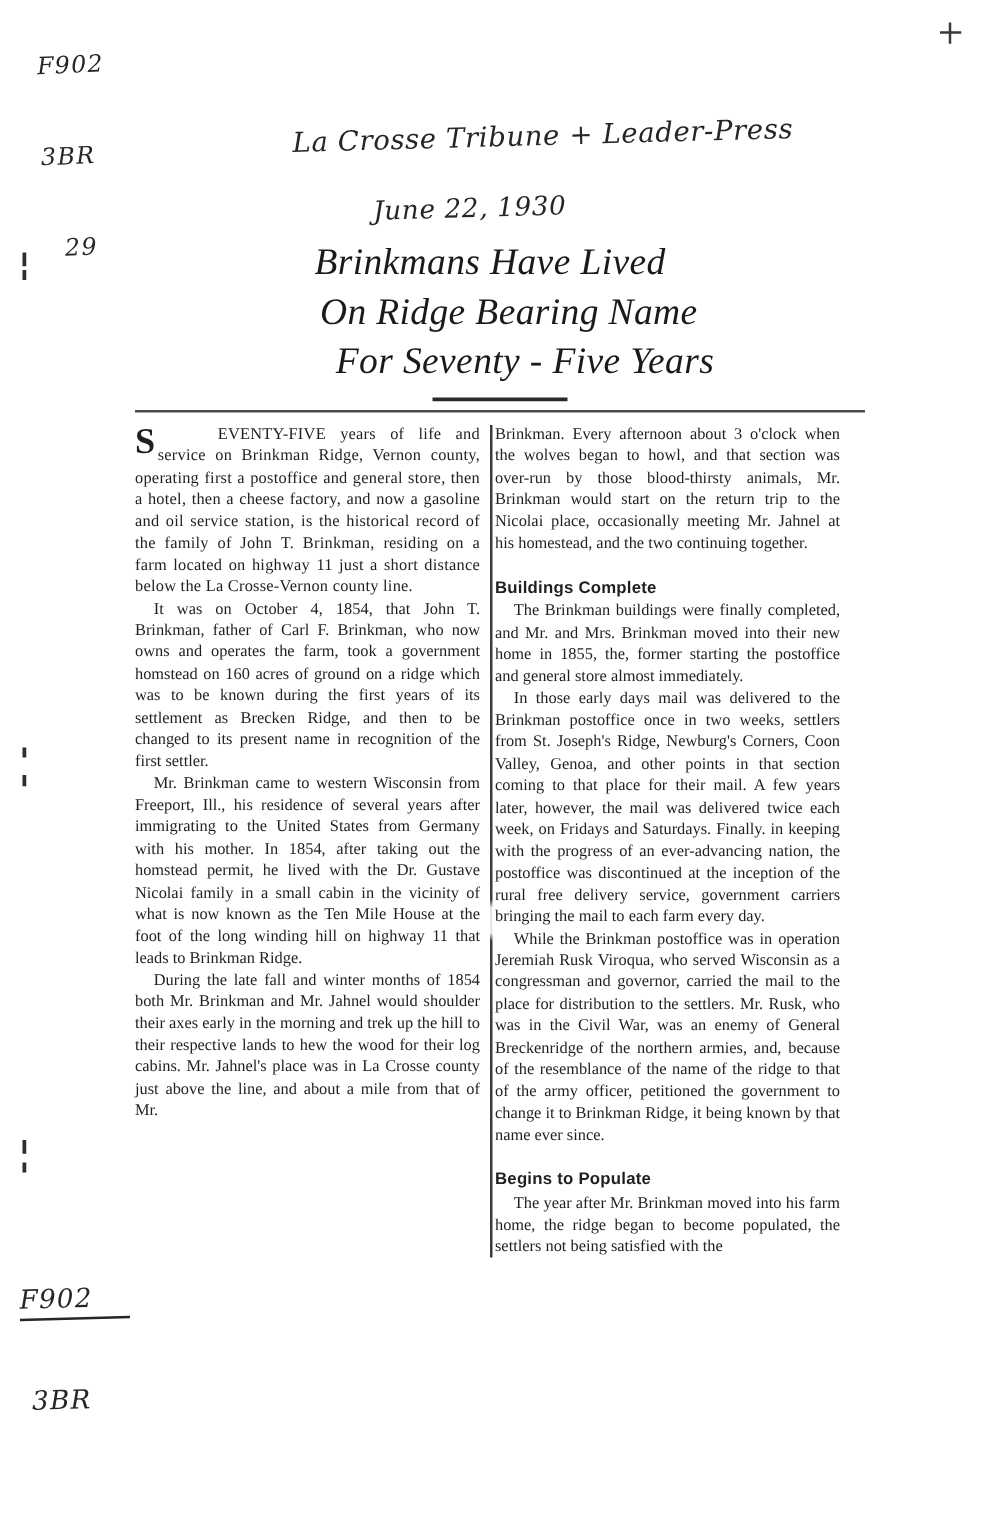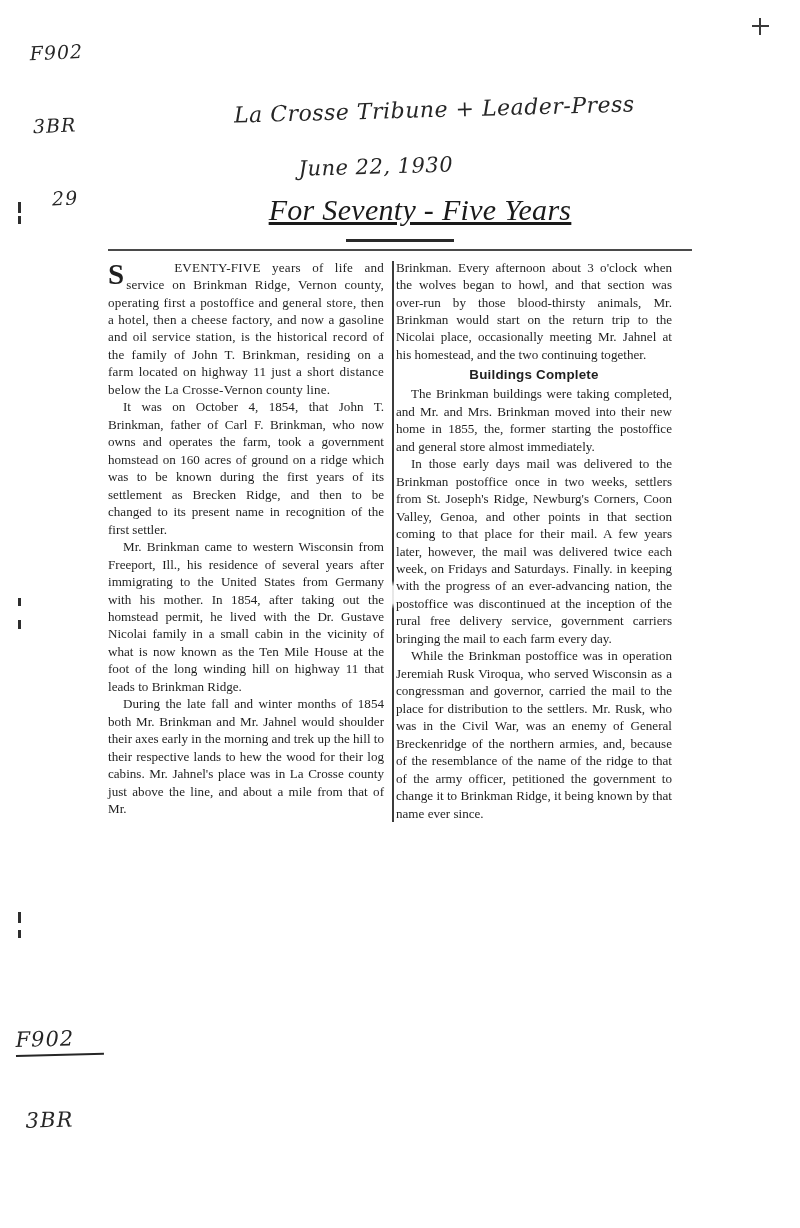--- a/index.html
+++ b/index.html
@@ -114,21 +114,21 @@
     font-weight: 400;
     font-size: 30px;
     line-height: 1.32;
     letter-spacing: 0.3px;
     margin: 0;
     padding: 0 0 0 0;
   }
   #headline .hl-line { display: block; white-space: nowrap; }
   #headline .hl-line.l1 { margin-left: -16px; }
   #headline .hl-line.l2 { margin-left: 14px; }
-  #headline .hl-line.l3 { margin-left: 40px; text-decoration: underline; }
+  #headline .hl-line.l3 { margin-left: 40px; }
 
   #headline-rule {
     width: 108px;
     height: 3px;
     background: #2a2a2a;
     margin: 9px auto 0 auto;
   }
 
   #top-rule {
     width: 100%;
@@ -175,26 +175,25 @@
     float: left;
     font-size: 29px;
     line-height: 0.84;
     font-weight: 700;
     padding: 2px 2px 0 0;
     margin-top: 1px;
   }
   .smallcaps-lead { letter-spacing: 0.2px; margin-left: 48px; }
 
   .subhead {
-    text-align: center;
     font-family: "Liberation Sans", sans-serif;
     font-weight: 700;
     font-size: 13.4px;
     letter-spacing: 0.2px;
-    margin: 3px 0 1px 0;
+    margin: 18px 0 1px 0;
   }
 
   
   .column { color: #1f1f1f; }
 </style>
 </head>
 <body>
 
 <div class="handwriting" id="accession-top">
   <span>F902</span>
@@ -219,20 +218,22 @@
 <div class="margin-tick" style="top:930px; height:8px;"></div>
 
 <div class="handwriting" id="accession-bottom">
   <span class="num">F902</span>
   <span class="cls">3BR</span>
 </div>
 
 <div id="clipping">
 
   <h1 id="headline">
+    <span class="hl-line l1">Brinkmans Have Lived</span>
+    <span class="hl-line l2">On Ridge Bearing Name</span>
     <span class="hl-line l3">For Seventy - Five Years</span>
   </h1>
 
   <div id="headline-rule"></div>
   <div id="top-rule"></div>
 
   <div id="columns">
 
     <div class="column left">
       <p class="para first"><span class="dropcap">S</span><span class="smallcaps-lead">EVENTY-FIVE years of life and service on Brinkman Ridge, Vernon county, operating first a postoffice and general store, then a hotel, then a cheese factory, and now a gasoline and oil service station, is the historical record of the family of John T. Brinkman, residing on a farm located on highway 11 just a short distance below the La Crosse-Vernon county line.</span></p>
@@ -246,23 +247,25 @@
       <p class="para">During the late fall and winter months of 1854 both Mr. Brinkman and Mr. Jahnel would shoulder their axes early in the morning and trek up the hill to their respective lands to hew the wood for their log cabins. Mr. Jahnel's place was in La Crosse county just above the line, and about a mile from that of Mr.</p>
     </div>
 
     <div id="column-rule"></div>
 
     <div class="column right">
       <p class="para first">Brinkman. Every afternoon about 3 o'clock when the wolves began to howl, and that section was over-run by those blood-thirsty animals, Mr. Brinkman would start on the return trip to the Nicolai place, occasionally meeting Mr. Jahnel at his homestead, and the two continuing together.</p>
 
       <div class="subhead">Buildings Complete</div>
 
-      <p class="para">The Brinkman buildings were taking completed, and Mr. and Mrs. Brinkman moved into their new home in 1855, the, former starting the postoffice and general store almost immediately.</p>
+      <p class="para">The Brinkman buildings were finally completed, and Mr. and Mrs. Brinkman moved into their new home in 1855, the, former starting the postoffice and general store almost immediately.</p>
 
       <p class="para">In those early days mail was delivered to the Brinkman postoffice once in two weeks, settlers from St. Joseph's Ridge, Newburg's Corners, Coon Valley, Genoa, and other points in that section coming to that place for their mail. A few years later, however, the mail was delivered twice each week, on Fridays and Saturdays. Finally. in keeping with the progress of an ever-advancing nation, the postoffice was discontinued at the inception of the rural free delivery service, government carriers bringing the mail to each farm every day.</p>
 
       <p class="para">While the Brinkman postoffice was in operation Jeremiah Rusk Viroqua, who served Wisconsin as a congressman and governor, carried the mail to the place for distribution to the settlers. Mr. Rusk, who was in the Civil War, was an enemy of General Breckenridge of the northern armies, and, because of the resemblance of the name of the ridge to that of the army officer, petitioned the government to change it to Brinkman Ridge, it being known by that name ever since.</p>
 
-
+      <div class="subhead">Begins to Populate</div>
+
+      <p class="para">The year after Mr. Brinkman moved into his farm home, the ridge began to become populated, the settlers not being satisfied with the</p>
     </div>
 
   </div>
 </div>
 
 </body></html>

